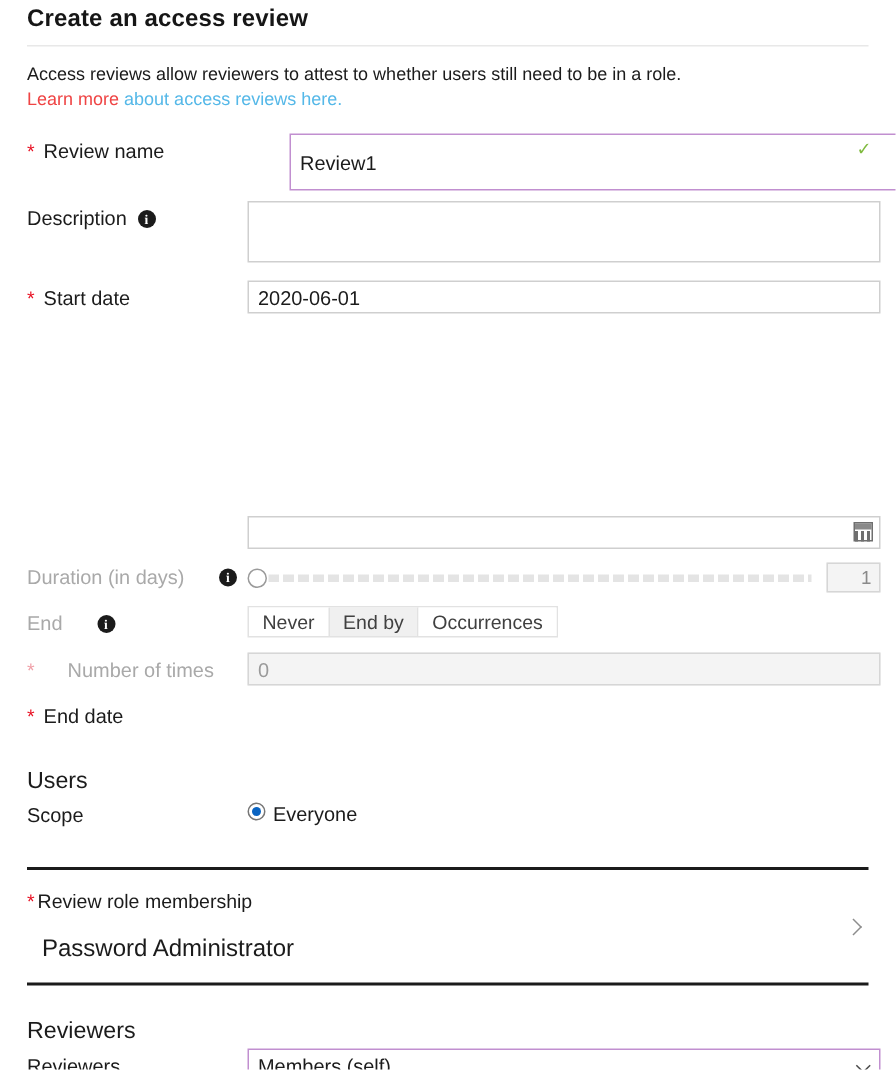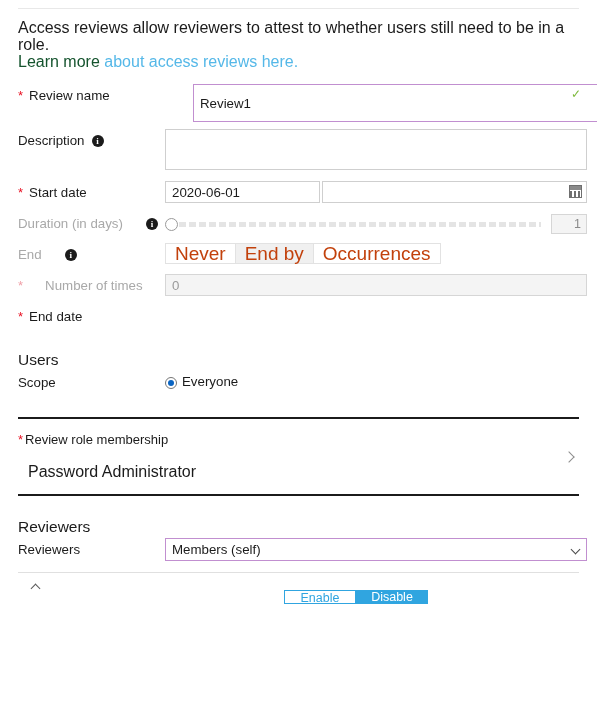--- a/index.html
+++ b/index.html
@@ -15,23 +15,23 @@
 
   
   .title {
     font-size: 16px; font-weight: bold; color: #161616;
     padding: 4px 0 0 18px; letter-spacing: .1px;
   }
   .title-rule {
     height: 1px; background: #e8e8e8; margin: 8px 0 0 18px; width: 561px;
   }
   .intro {
-    padding: 10px 18px 0 18px; font-size: 16px; color: #1b1b1b; line-height: 17px;
-  }
-  .intro .link { color: #14532d; }
+    padding: 10px 18px 0 18px; font-size: 12px; color: #1b1b1b; line-height: 17px;
+  }
+  .intro .link { color: #ef4444; }
   .intro .link2 { color: #55b8e8; }
 
   
   .form { padding: 14px 0 0 0; }
   .row {
     display: flex; align-items: flex-start;
     padding: 0 10px 0 18px;
     min-height: 24px;
     margin-bottom: 7px;
   }
@@ -69,21 +69,21 @@
     position: absolute; right: 6px; top: 3px;
     color: #7fba3e; font-size: 12px; line-height: 14px;
   }
   .ta {
     width: 100%; height: 41px; border: 1px solid #cfcfcf; background: #fff;
     resize: none; font-size: 13.3px; padding: 3px 6px;
     font-family: "Liberation Sans", sans-serif;
   }
 
   
-  .daterow { display: flex; align-items: stretch; gap: 2px; }
+  .daterow { display: flex; align-items: stretch; gap: 2px; flex-direction: column; }
   .daterow .d1 { flex: 0 0 155px; }
   .daterow .d2 { flex: 1 1 auto; position: relative; }
   .cal-ico {
     position: absolute; right: 5px; top: 4px;
     width: 13px; height: 13px;
     background:
       linear-gradient(#8a8a8a,#8a8a8a) 0 0/100% 4px no-repeat,
       repeating-linear-gradient(90deg,#6f6f6f 0 2px, #ffffff 2px 4px) 0 5px/100% 8px no-repeat;
     border: 1px solid #6f6f6f;
   }
@@ -115,21 +115,21 @@
   }
   .numbox {
     flex: 0 0 36px; height: 20px; border: 1px solid #d6d6d6;
     background: #f4f4f4; color: #8a8a8a; font-size: 12.5px;
     text-align: right; padding-right: 5px; line-height: 18px;
   }
 
   
   .seg { display: inline-flex; border: 1px solid #e2e2e2; height: 21px; }
   .seg div {
-    font-size: 19px; color: #c2410c; padding: 0 9px; line-height: 19px;
+    font-size: 13px; color: #404040; padding: 0 9px; line-height: 19px;
     border-right: 1px solid #e2e2e2; background: #fff;
   }
   .seg div:last-child { border-right: none; }
   .seg div.on { background: #f0f0f0; }
 
   .tbox.disabled { background: #f4f4f4; color: #9a9a9a; border-color: #d6d6d6; }
 
   
   .sec-h {
     font-size: 15.5px; color: #1b1b1b; padding: 0 0 2px 18px;
@@ -145,21 +145,21 @@
   .role-left { line-height: 1.35; }
   .role-sub { font-size: 13px; color: #1b1b1b; display: flex; align-items: center; }
   .role-main { font-size: 16px; color: #1b1b1b; padding-left: 10px; margin-top: 12px; }
   .chev-rt {
     width: 8px; height: 8px;
     border-right: 1.6px solid #8d8d8d; border-top: 1.6px solid #8d8d8d;
     transform: rotate(45deg); margin-right: 6px;
   }
 
   
-  .radio-line { display: flex; align-items: flex-end; gap: 5px; padding-top: 3px; }
+  .radio-line { display: flex; align-items: flex-start; gap: 5px; padding-top: 3px; }
   .radio {
     width: 12px; height: 12px; border-radius: 50%;
     border: 1px solid #767676; background: #fff;
     display: inline-flex; align-items: center; justify-content: center;
   }
   .radio .dot { width: 6px; height: 6px; border-radius: 50%; background: #0a64c2; }
   .radio-lbl { font-size: 13.3px; color: #1b1b1b; }
 
   
   .collapse {
@@ -180,20 +180,21 @@
     text-align: center; overflow: hidden;
   }
   .cut-seg .a { border: 1px solid #30a5e0; color: #30a5e0; background: #fff; }
   .cut-seg .b { background: #30a5e0; color: #fff; }
 </style>
 </head>
 <body>
 
 <div class="page">
 
+  <div class="title">Create an access review</div>
   <div class="title-rule"></div>
 
   <div class="intro">
     <span>Access reviews allow reviewers to attest to whether users still need to be in a role.</span><br>
     <span class="link">Learn more</span>
     <span class="link2">about access reviews here.</span>
   </div>
 
   <div class="form">
 

